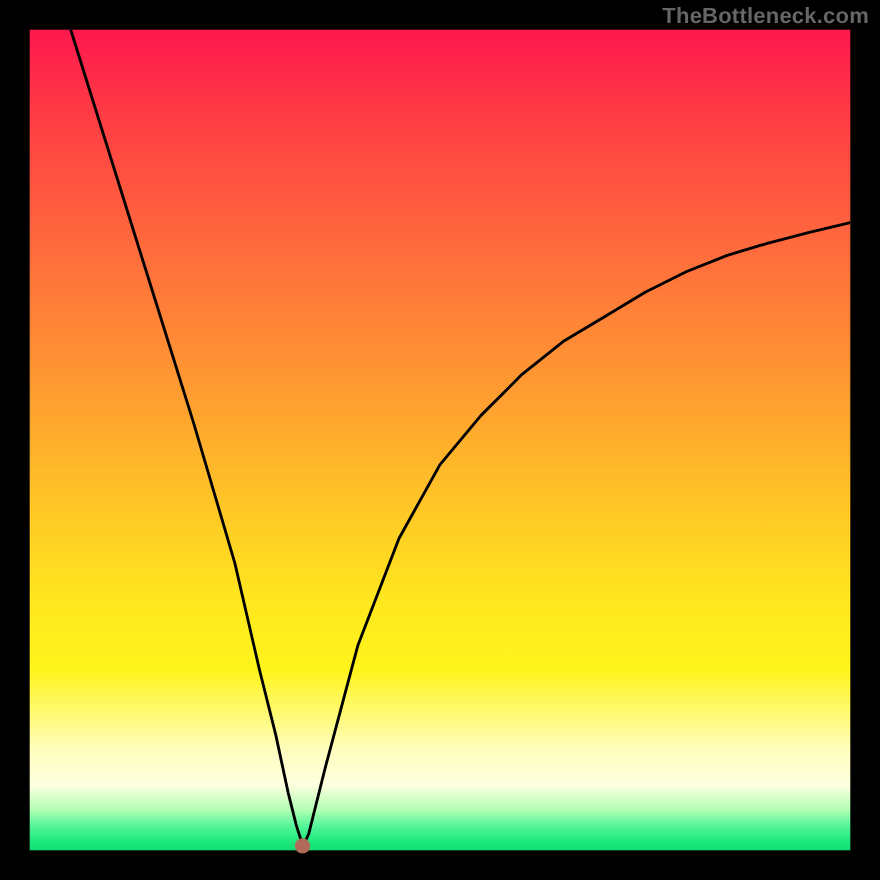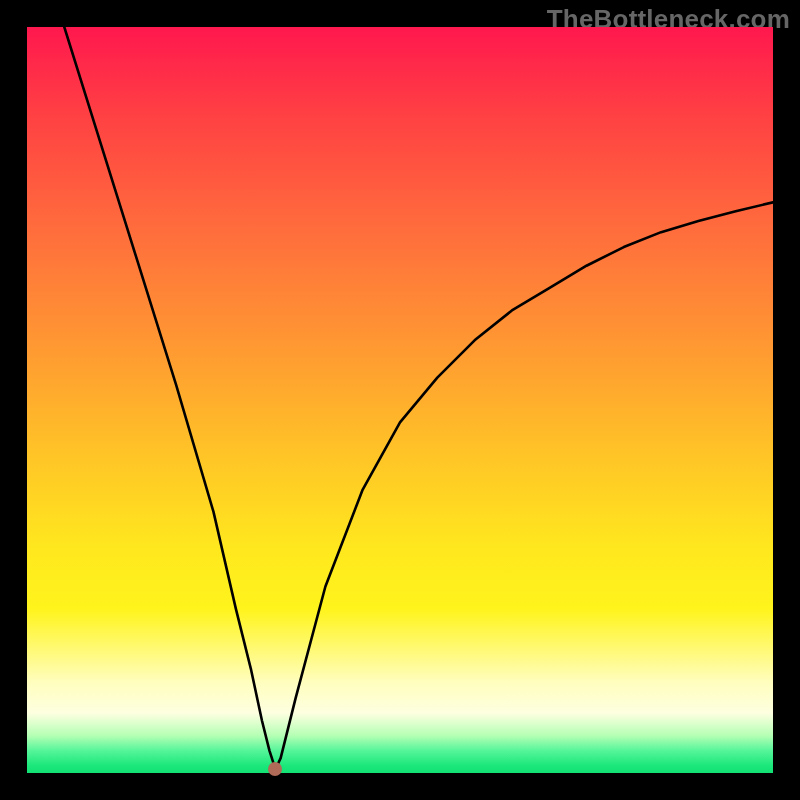--- a/index.html
+++ b/index.html
@@ -15,21 +15,21 @@
     position: relative;
     width: 800px;
     height: 800px;
     background: #000;
   }
   .watermark {
     position: absolute;
     top: 4px;
     right: 10px;
     color: #666;
-    font-size: 26px;
+    font-size: 20px;
     font-weight: 600;
     letter-spacing: 0.2px;
     user-select: none;
   }
   .plot-outer {
     position: absolute;
     left: 27px;
     top: 27px;
     width: 746px;
     height: 746px;

